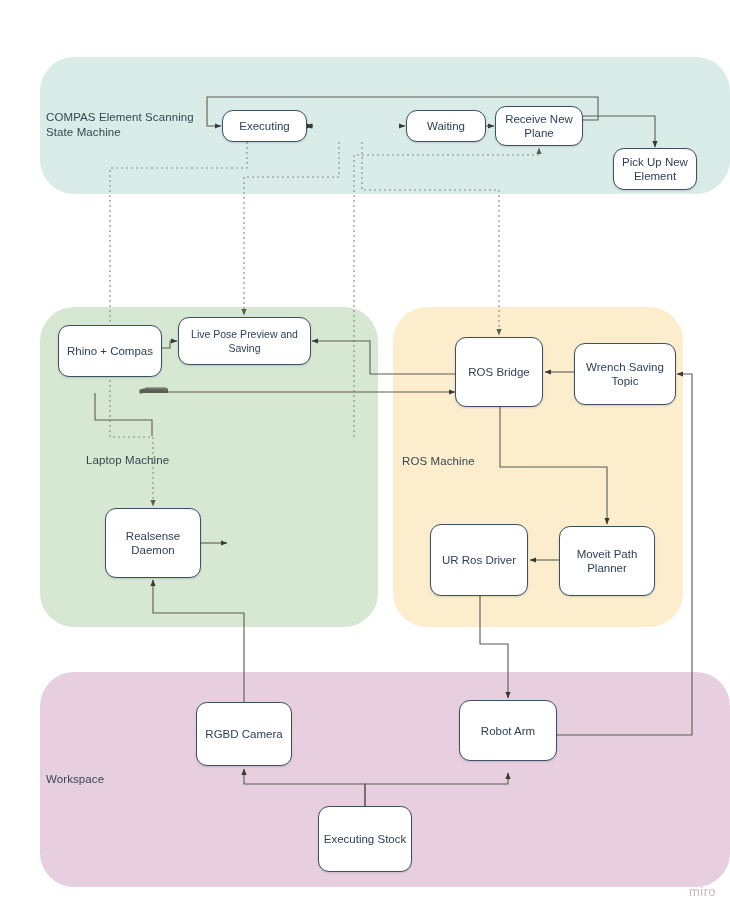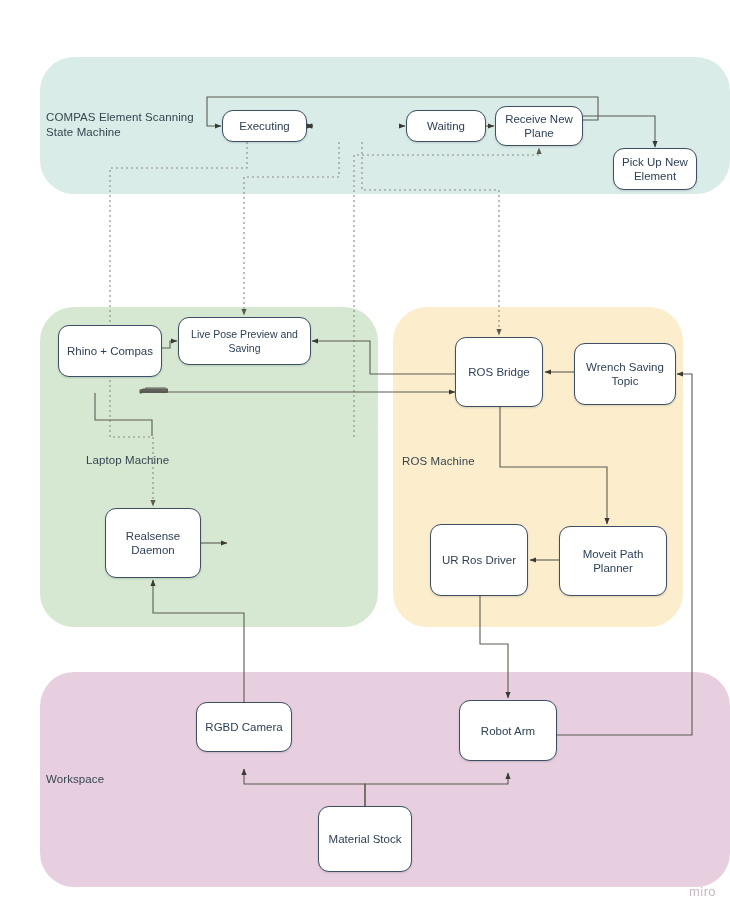--- a/index.html
+++ b/index.html
@@ -181,19 +181,19 @@
   <div class="node" id="node-0" style="left: 222px; top: 110px; width: 85px; height: 32px;">Executing</div>
   <div class="node" id="node-2" style="left: 406px; top: 110px; width: 80px; height: 32px;">Waiting</div>
   <div class="node" id="node-3" style="left: 495px; top: 106px; width: 88px; height: 40px;">Receive New Plane</div>
   <div class="node" id="node-4" style="left: 613px; top: 148px; width: 84px; height: 42px;">Pick Up New Element</div>
   <div class="node" id="node-5" style="left: 58px; top: 325px; width: 104px; height: 52px;">Rhino + Compas</div>
   <div class="node small-text" id="node-6" style="left: 178px; top: 317px; width: 133px; height: 48px;">Live Pose Preview and Saving</div>
   <div class="node" id="node-7" style="left: 455px; top: 337px; width: 88px; height: 70px;">ROS Bridge</div>
   <div class="node" id="node-8" style="left: 574px; top: 343px; width: 102px; height: 62px;">Wrench Saving Topic</div>
   <div class="node" id="node-9" style="left: 105px; top: 508px; width: 96px; height: 70px;">Realsense Daemon</div>
   <div class="node" id="node-11" style="left: 430px; top: 524px; width: 98px; height: 72px;">UR Ros Driver</div>
-  <div class="node" id="node-12" style="left: 559px; top: 526px; width: 108px; height: 70px;">Moveit Path Planner</div>
-  <div class="node" id="node-13" style="left: 196px; top: 702px; width: 96px; height: 50px;">RGBD Camera</div>
+  <div class="node" id="node-12" style="left: 559px; top: 526px; width: 96px; height: 70px;">Moveit Path Planner</div>
+  <div class="node" id="node-13" style="left: 196px; top: 702px; width: 96px; height: 64px;">RGBD Camera</div>
   <div class="node" id="node-14" style="left: 459px; top: 700px; width: 98px; height: 61px;">Robot Arm</div>
-  <div class="node" id="node-15" style="left: 318px; top: 806px; width: 94px; height: 66px;">Material Stock</div>
+  <div class="node" id="node-15" style="left: 318px; top: 806px; width: 94px; height: 66px;">Executing Stock</div>
 
   <div class="watermark">miro</div>
 </div>
 
 </body></html>

